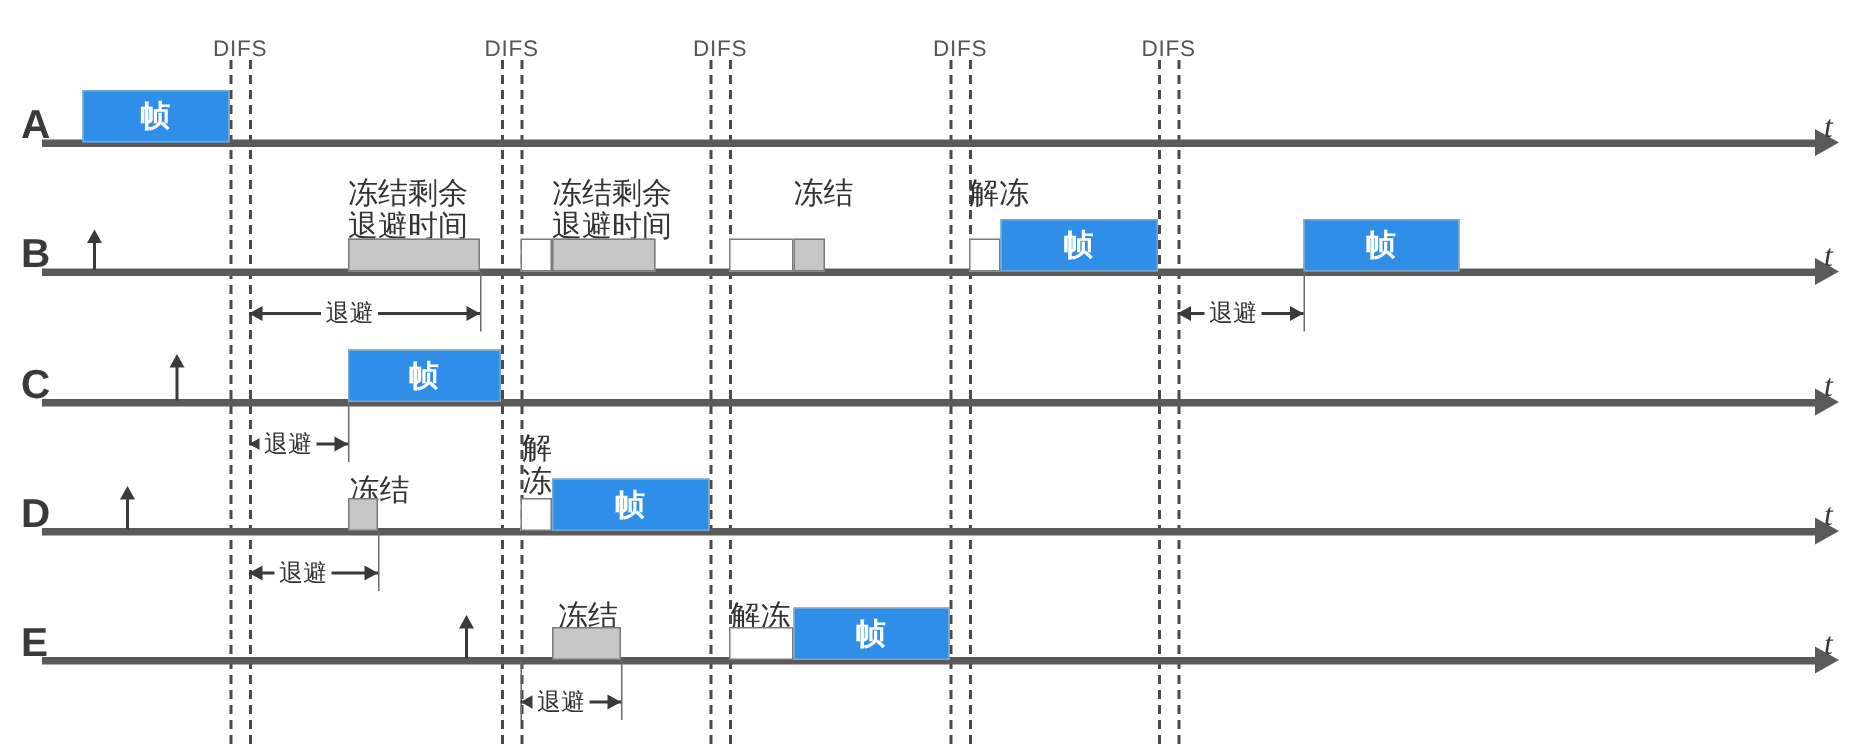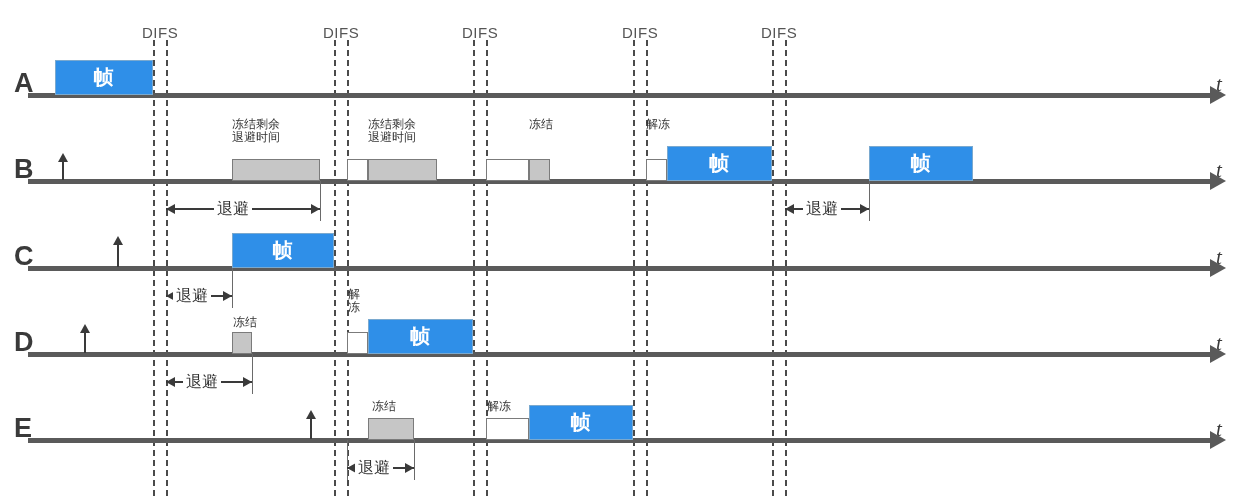--- a/index.html
+++ b/index.html
@@ -77,21 +77,21 @@
   }
   .box.gray {
     background: #c6c6c6;
   }
   .box.white {
     background: #ffffff;
   }
   
   .note {
     position: absolute;
-    font-size: 12px;
+    font-size: 20px;
     color: #333333;
     line-height: 1.12;
     white-space: pre-line;
     font-weight: 500;
   }
   
   .measure {
     position: absolute;
     height: 2px;
     background: #3a3a3a;

